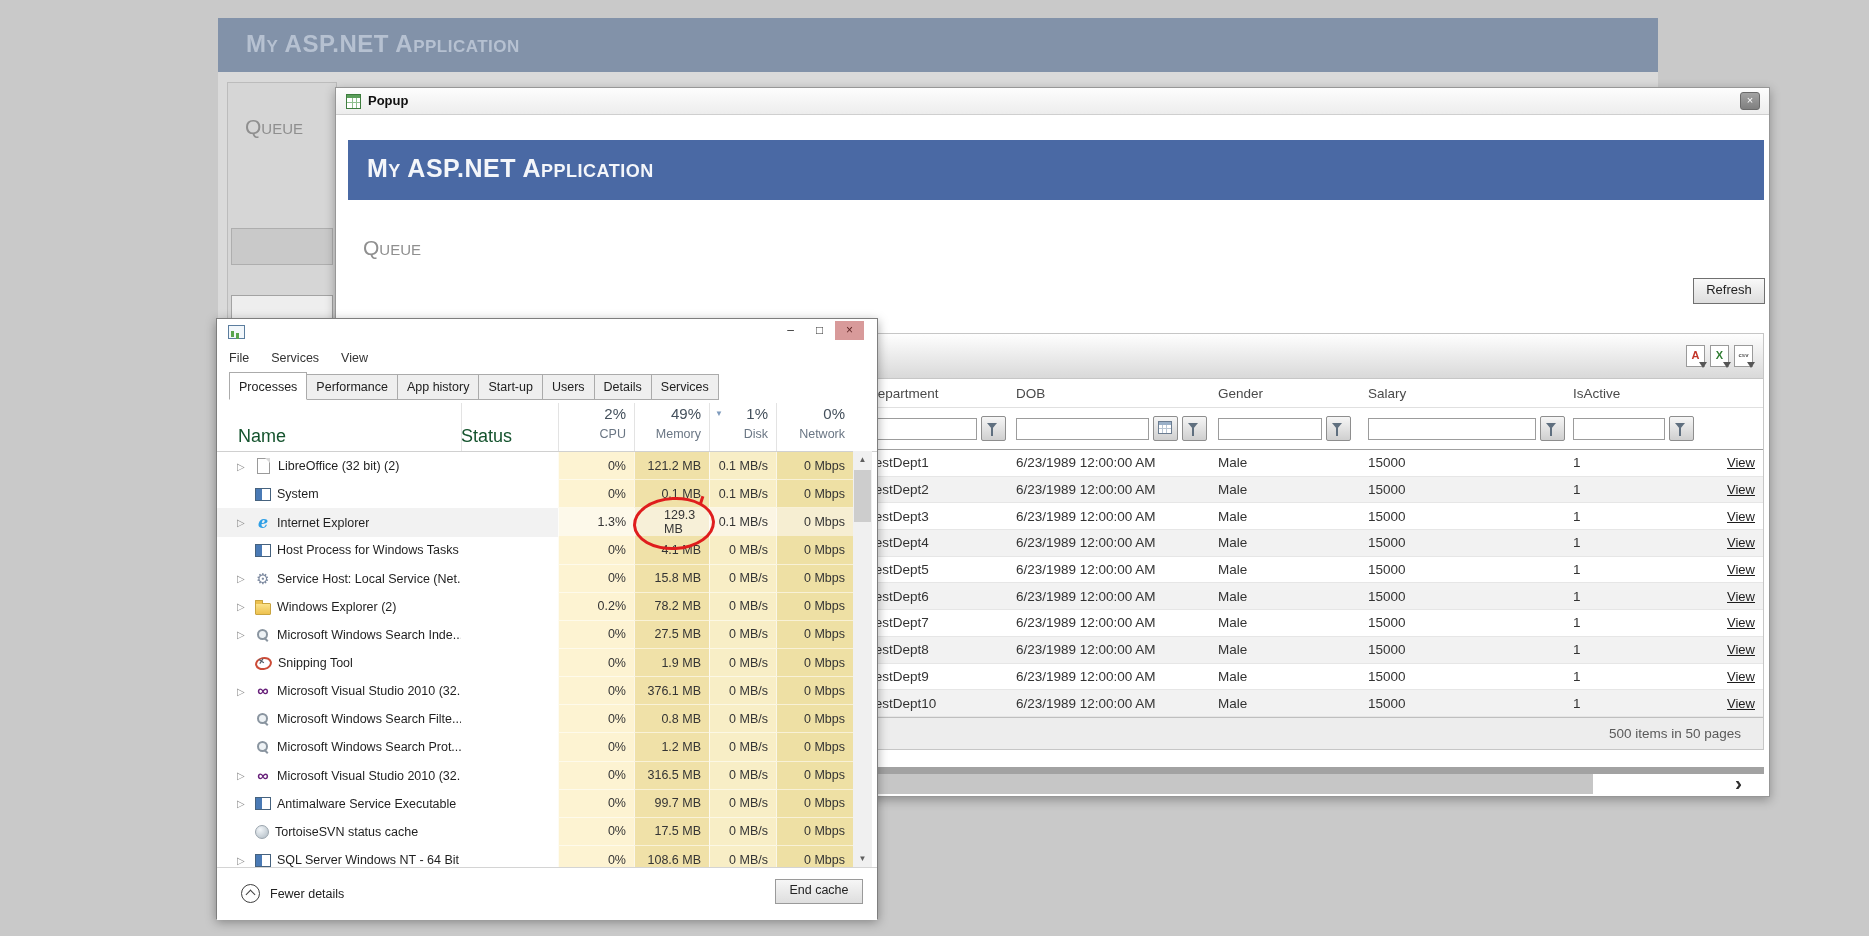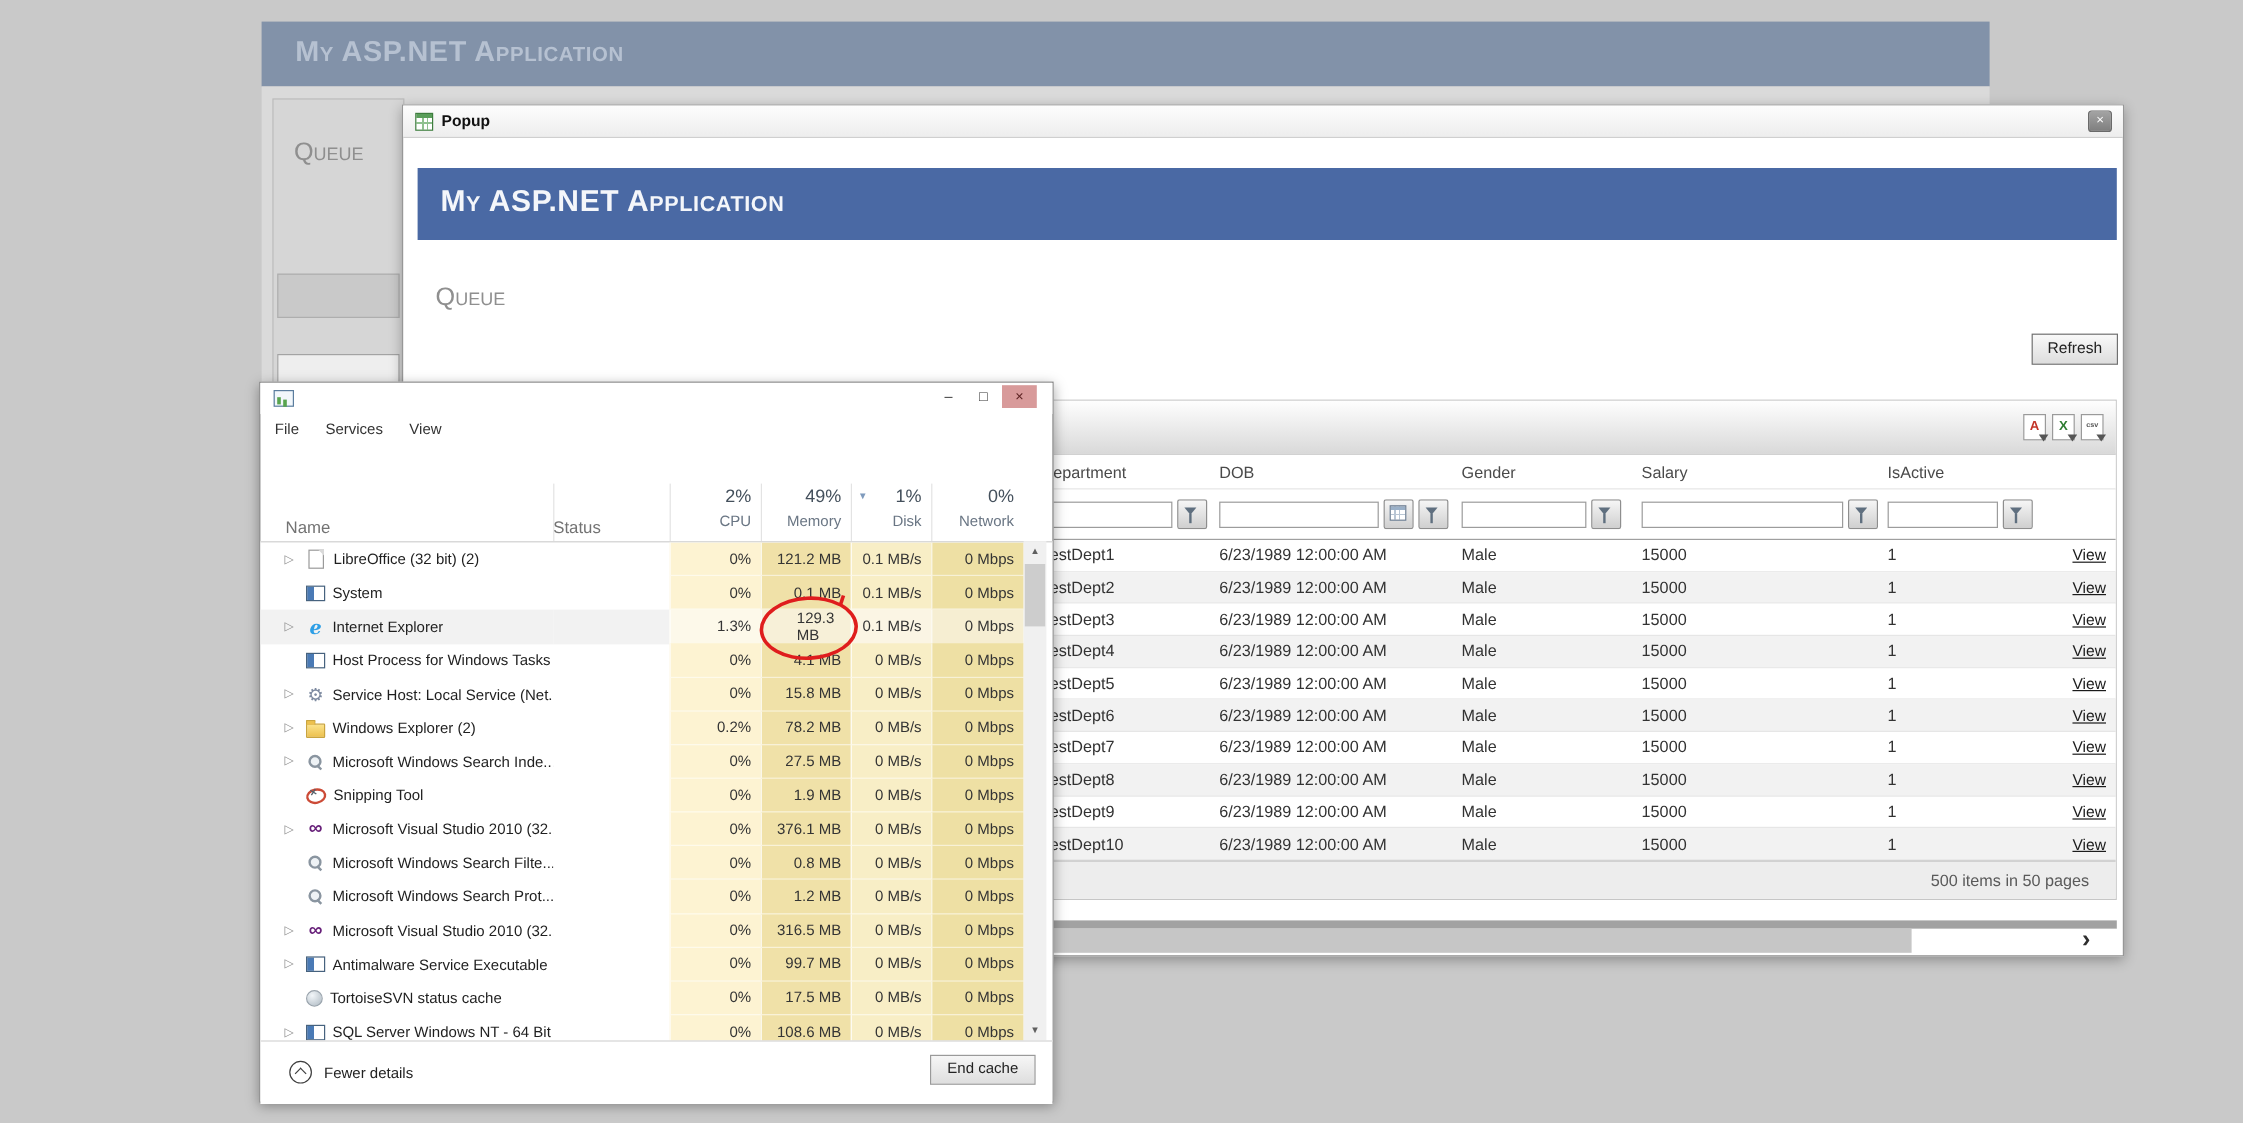--- a/index.html
+++ b/index.html
@@ -93,21 +93,21 @@
   #tm-menubar{left:12px;top:28px;height:21px;display:flex;gap:22px;font-size:12.5px;color:#333;align-items:center;}
   .tm-menu-item{cursor:pointer;}
   #tm-tabs{left:12px;top:51px;height:30px;display:flex;align-items:flex-end;}
   .tm-tab{font-size:12.5px;color:#222;background:#efefef;border:1px solid #ababab;padding:5px 9px 5px 9px;
         margin-right:-1px;cursor:pointer;position:relative;}
   .tm-tab.active{background:#fff;border-bottom:1px solid #fff;padding-top:7px;z-index:2;}
 
   
   #tm-colheader{left:0;top:82px;width:660px;height:50px;}
   #tm-colheader .vline{position:absolute;top:2px;bottom:0;width:1px;background:#e3e3e3;}
-  .hl{position:absolute;font-size:14px;color:#737373;bottom:4px;}
+  .hl{position:absolute;font-size:18px;color:#14532d;bottom:4px;}
   .tot{position:absolute;top:4px;font-size:15px;color:#44505c;text-align:right;}
   .sub{position:absolute;top:26px;font-size:12.5px;color:#6a7684;text-align:right;}
   #tm-sort-arrow{position:absolute;left:498px;top:8px;font-size:8px;color:#7f9bbd;}
 
   
   #tm-list-frame{left:0;top:132px;width:660px;height:416px;border-top:1px solid #d0d0d0;overflow:hidden;background:#fff;}
   #tm-process-list{position:absolute;left:0;top:0;width:636px;}
   .tm-row{display:grid;grid-template-columns:244px 97px 76px 75px 67px 77px;height:28.15px;}
   .tm-row .cell{box-sizing:border-box;font-size:12.5px;color:#1f1f1f;display:flex;align-items:center;}
   .tm-row .cell.name{padding-left:20px;gap:6px;overflow:hidden;white-space:nowrap;}
@@ -381,20 +381,29 @@
       <span class="tm-app-icon"></span>
       <span class="wctl" id="tm-min">–</span>
       <span class="wctl" id="tm-max">□</span>
       <span class="wctl" id="tm-close">×</span>
     </div>
     <div class="abs" id="tm-menubar">
         <div class="tm-menu-item">File</div>
         <div class="tm-menu-item">Services</div>
         <div class="tm-menu-item">View</div>
       </div>
+    <div class="abs" id="tm-tabs">
+        <div class="tm-tab active">Processes</div>
+        <div class="tm-tab">Performance</div>
+        <div class="tm-tab">App history</div>
+        <div class="tm-tab">Start-up</div>
+        <div class="tm-tab">Users</div>
+        <div class="tm-tab">Details</div>
+        <div class="tm-tab">Services</div>
+      </div>
 
     <div class="abs" id="tm-colheader">
       <div class="vline" style="left:244px"></div>
       <div class="vline" style="left:341px"></div>
       <div class="vline" style="left:417px"></div>
       <div class="vline" style="left:492px"></div>
       <div class="vline" style="left:559px"></div>
       <div class="hl" style="left:21px">Name</div>
       <div class="hl" style="left:244px">Status</div>
       <div class="tot" style="left:341px;width:68px">2%</div>

